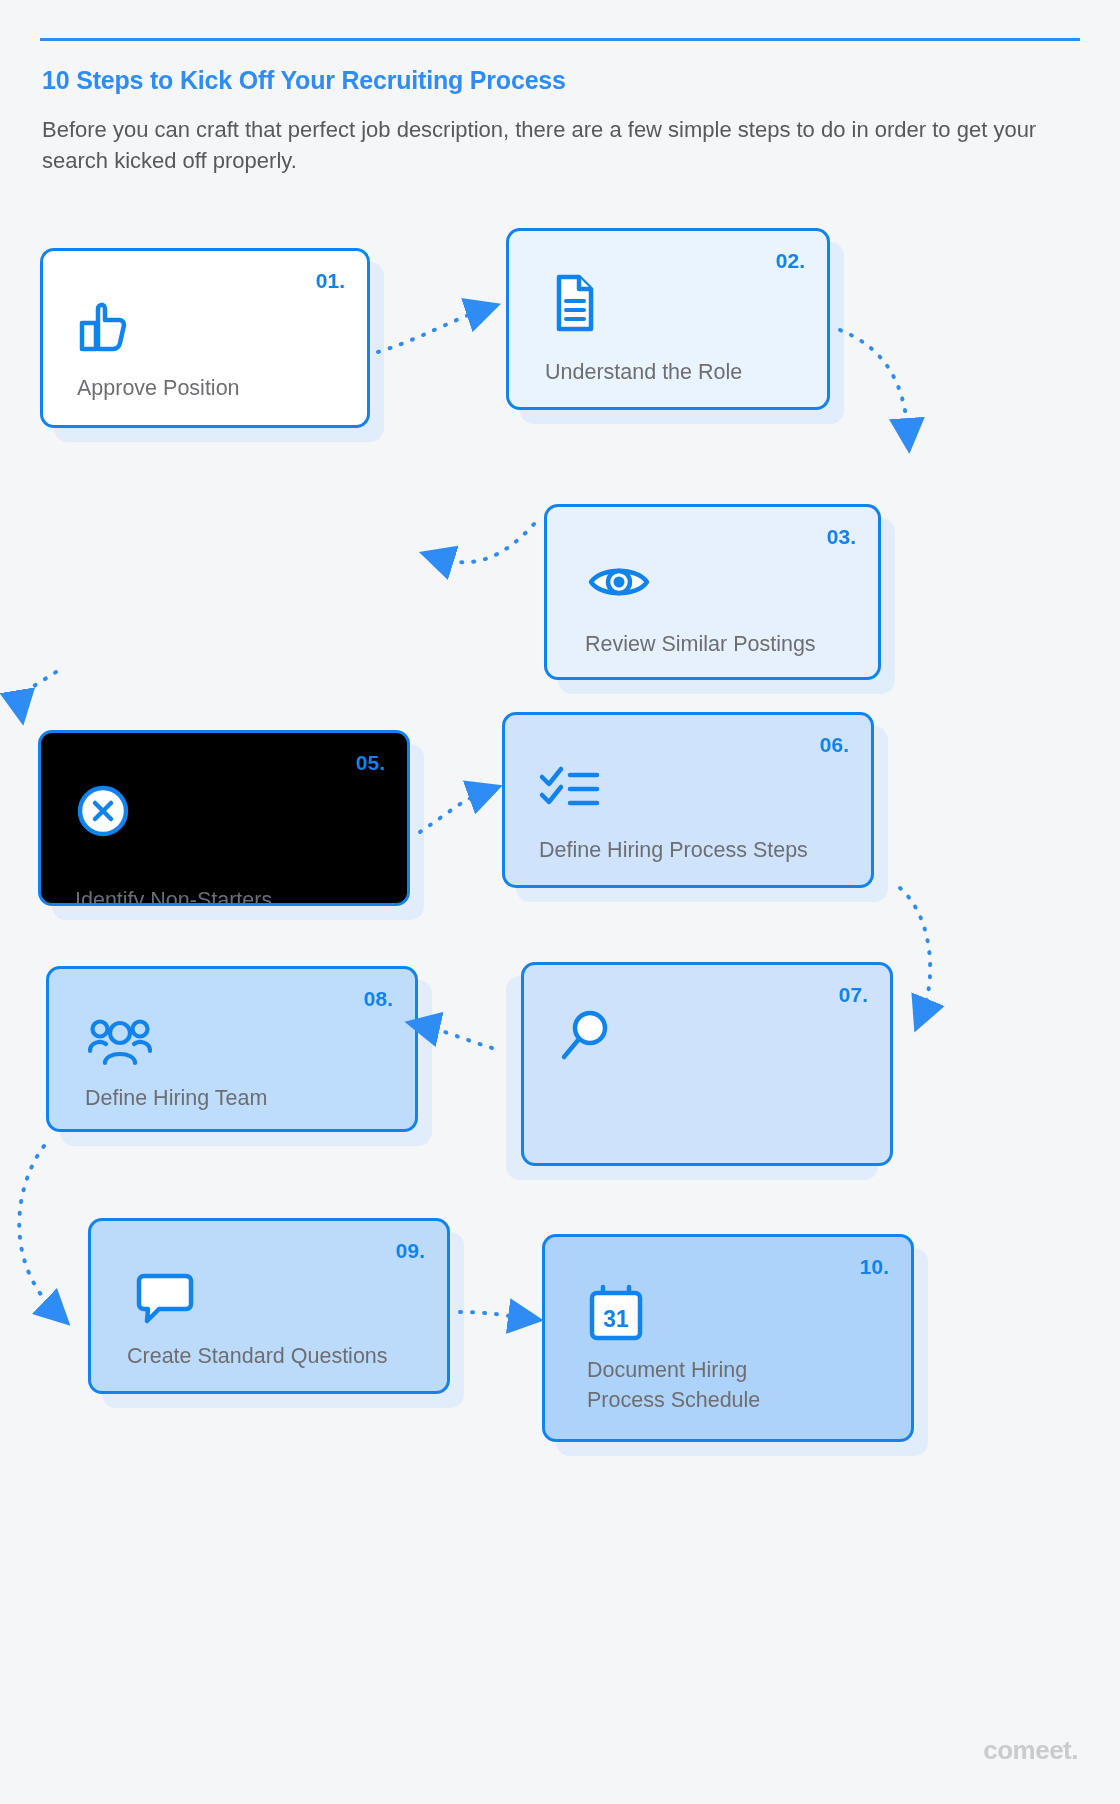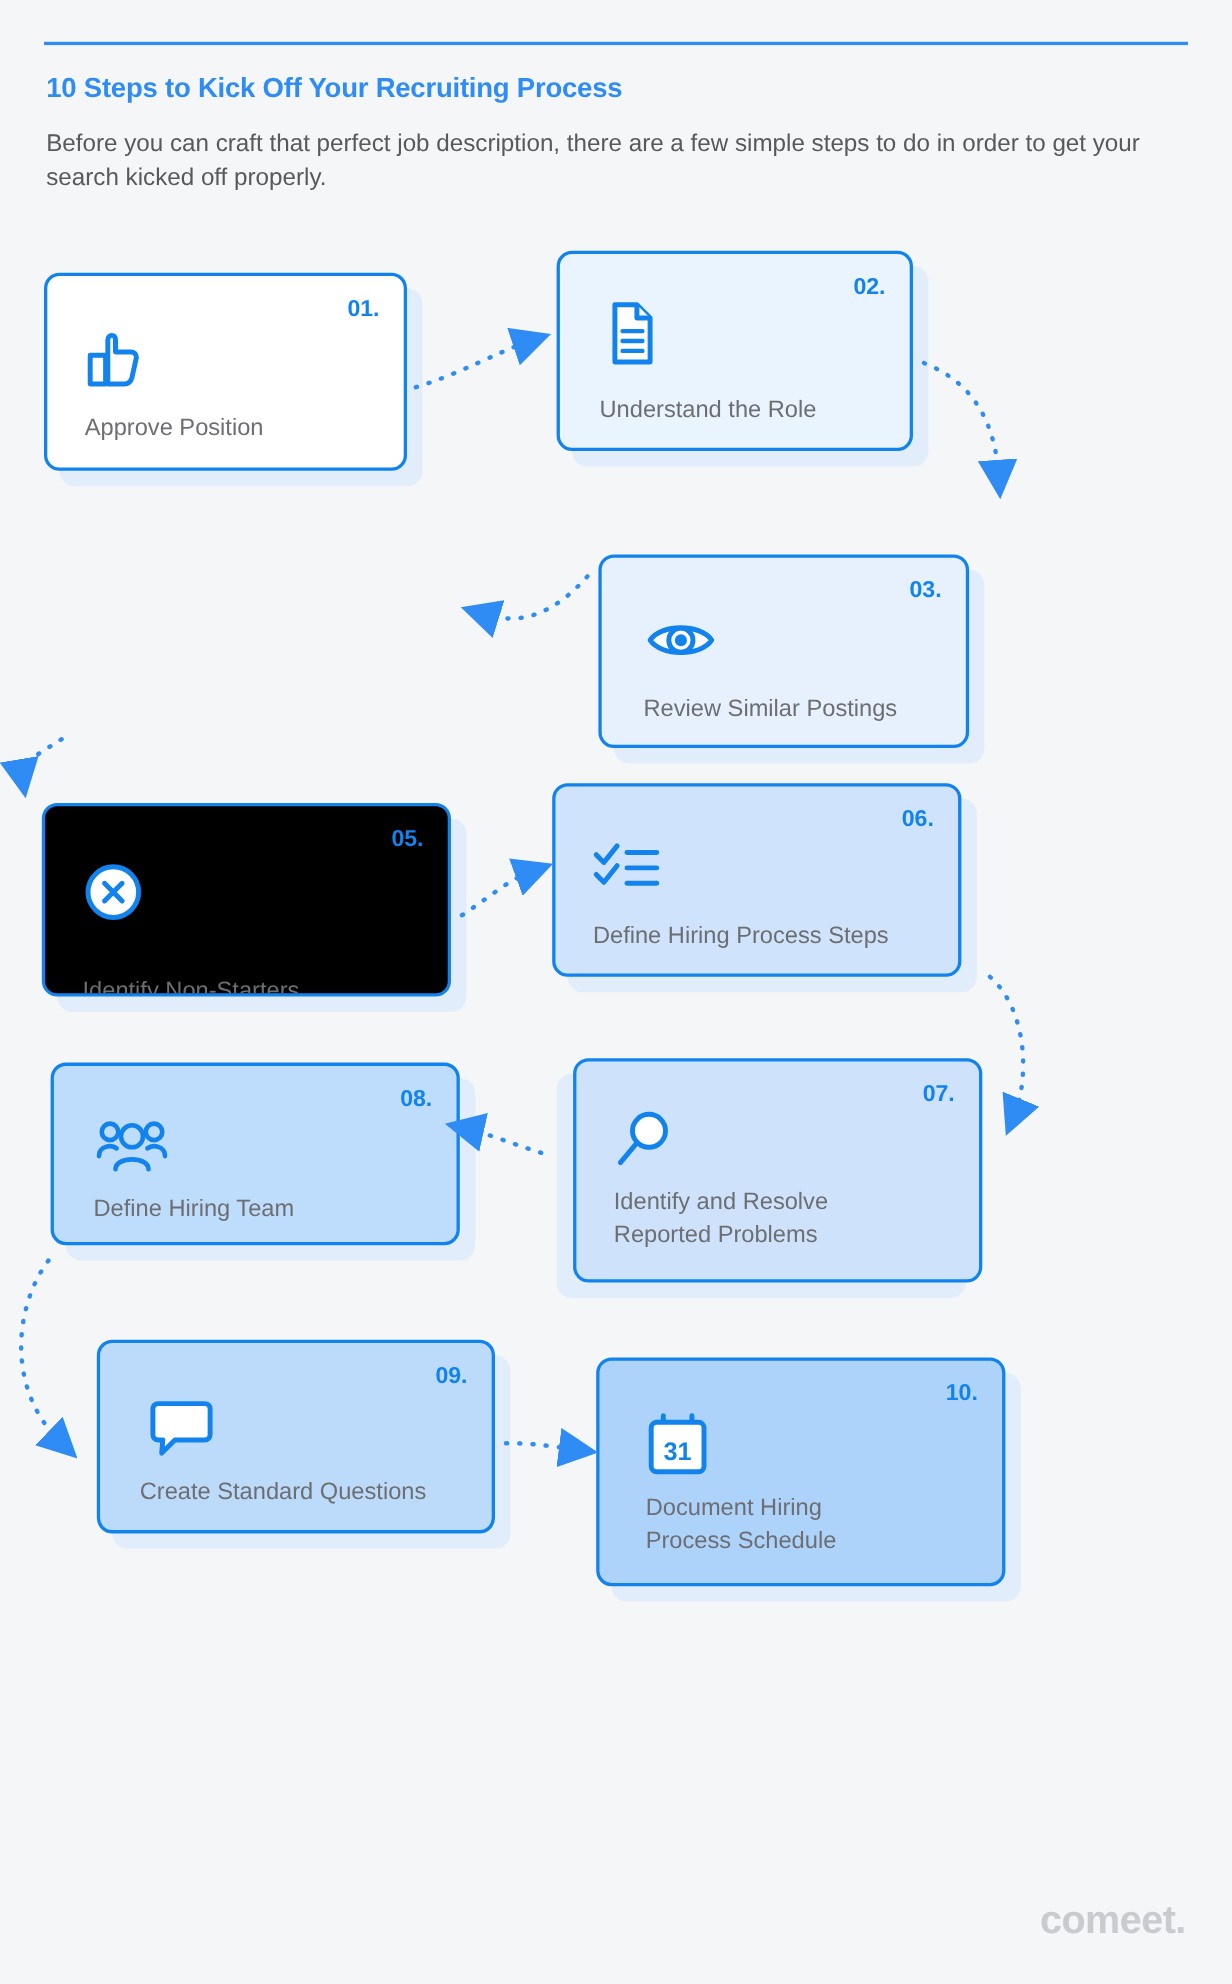--- a/index.html
+++ b/index.html
@@ -92,21 +92,21 @@
   .fill-9 { background: #aed3fa; }
 
   
   .conn { position: absolute; left: 0; top: 0; width: 1120px; height: 1804px;
           pointer-events: none; z-index: 5; }
 
   
   .logo {
     position: absolute;
     right: 42px; bottom: 38px;
-    font-size: 36px;
+    font-size: 26px;
     font-weight: bold;
     color: #c9cbce;
     letter-spacing: -0.5px;
   }
 </style>
 </head>
 <body>
 
 <div id="page">
 
@@ -196,22 +196,20 @@
   <div class="card-wrap" style="left:492px; top:962px; width:372px; height:204px;">
     <div class="card-shadow"></div>
     <div class="card fill-6">
       <div class="card-num">07.</div>
       <div class="card-icon" style="top:42px; left:34px;">
         <svg width="58" height="58" viewBox="0 0 58 58">
           <circle cx="32" cy="21" r="15" fill="#ffffff" stroke="#1283ed" stroke-width="4.5"></circle>
           <line x1="21" y1="32" x2="6" y2="50" stroke="#1283ed" stroke-width="4.5" stroke-linecap="round"></line>
         </svg>
       </div>
-      <div class="card-label" style="top:112px; left:34px;">Identify and Resolve
-Reported Problems</div>
     </div>
   </div>
 
   <div class="card-wrap" style="left:46px; top:966px; width:372px; height:166px;">
     <div class="card-shadow"></div>
     <div class="card fill-7">
       <div class="card-num">08.</div>
       <div class="card-icon" style="top:46px; left:38px;">
         <svg width="66" height="52" viewBox="0 0 66 52">
           <circle cx="33" cy="18" r="10" fill="none" stroke="#1283ed" stroke-width="4.2"></circle>

